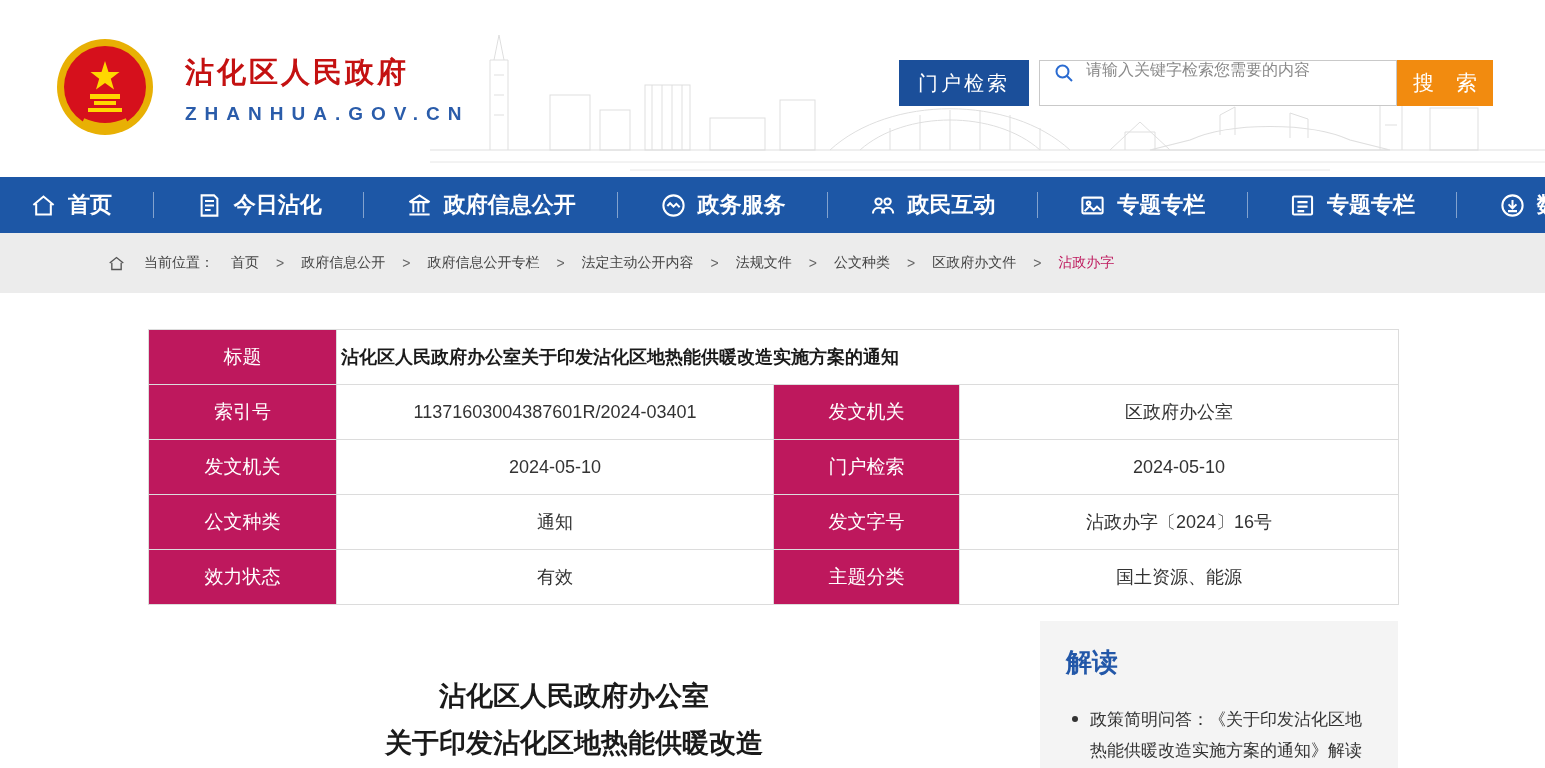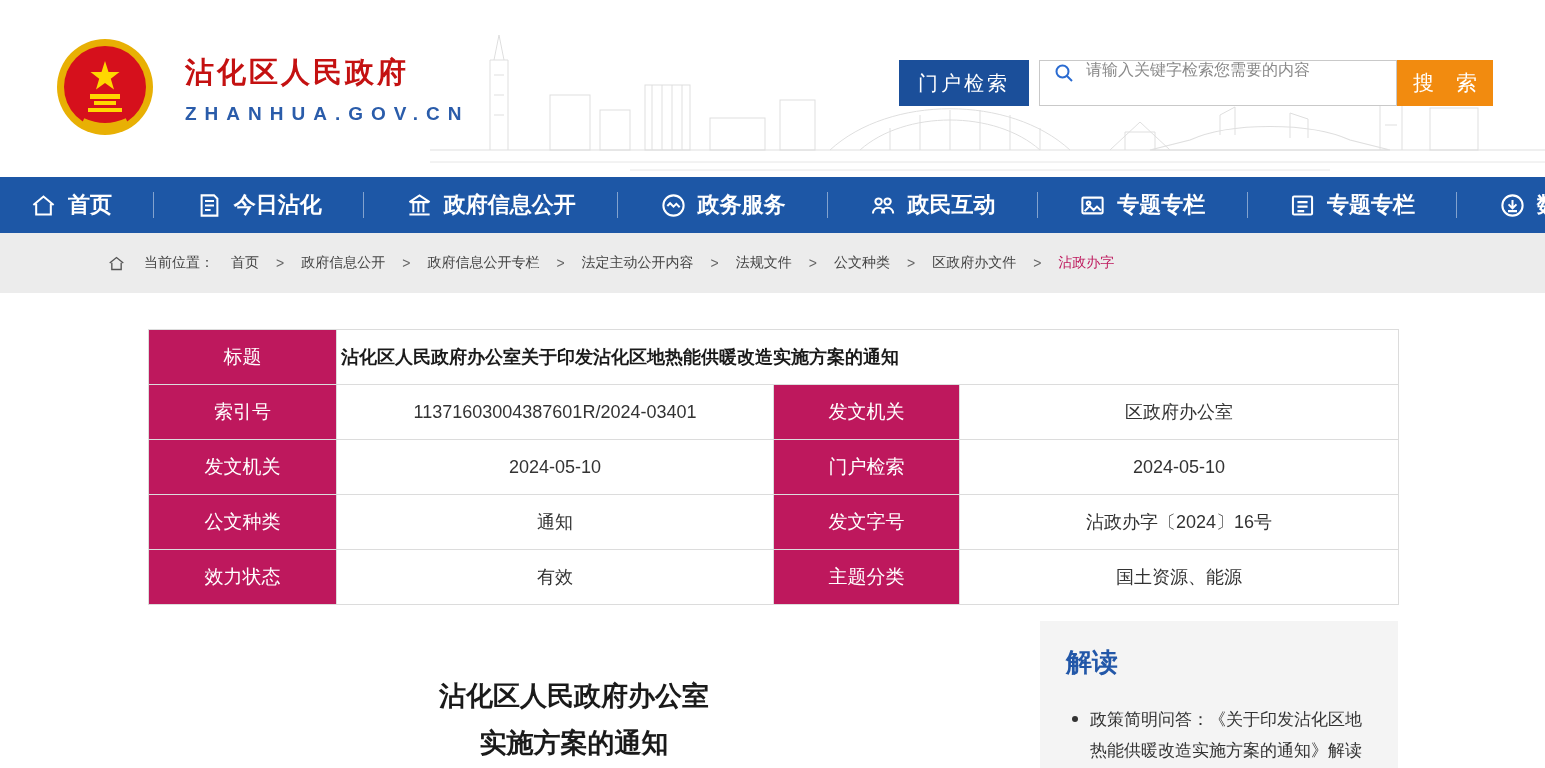--- a/index.html
+++ b/index.html
@@ -238,20 +238,21 @@
         <td class="lbl">主题分类</td>
         <td>国土资源、能源</td>
       </tr>
     </tbody>
       </table>
 
     <div class="content-row">
       <div class="doc-area">
         <div class="doc-title">
           <div>沾化区人民政府办公室</div>
+          <div>关于印发沾化区地热能供暖改造</div>
           <div>实施方案的通知</div>
         </div>
       </div>
 
       <aside class="aside-box">
         <div class="aside-title">解读</div>
         <div class="aside-item">
           <span class="dot"></span>
           <span>政策简明问答：《关于印发沾化区地热能供暖改造实施方案的通知》解读</span>
         </div>

